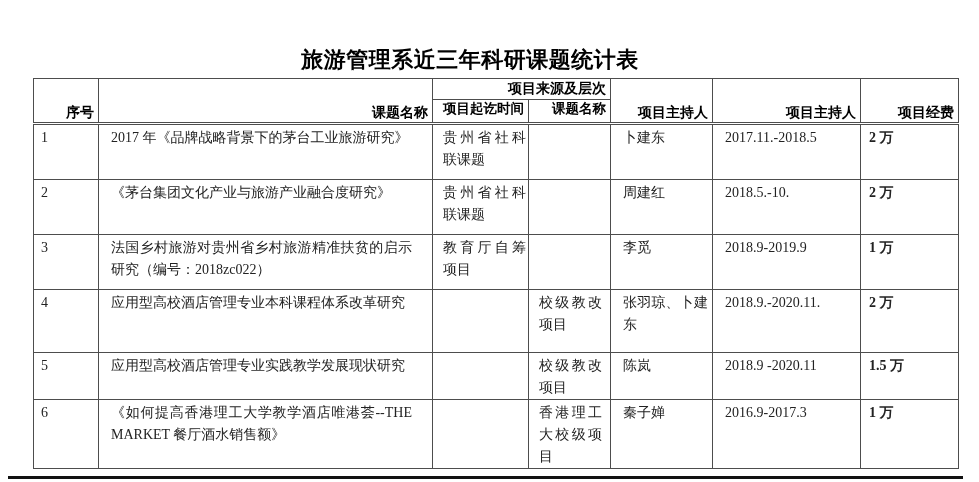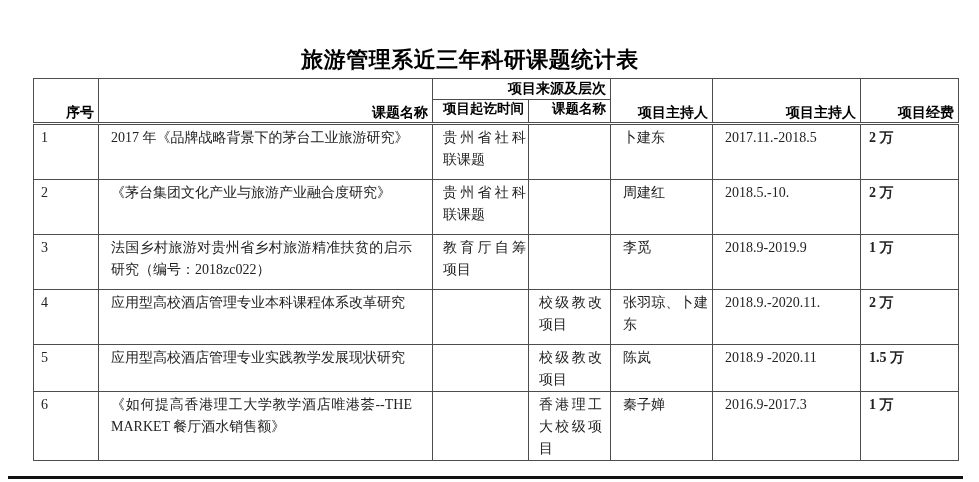--- a/index.html
+++ b/index.html
@@ -59,21 +59,21 @@
   tbody tr.r1{height:46px;}
   tbody tr.r2{height:49px;}
   tbody tr.r3{height:50px;}
   tbody tr.r4{height:51px;}
   tbody tr.r5{height:42px;}
   tbody tr.r6{height:68px;}
   td.c-no    {padding:2px 4px 0 7px;}
   td.c-name  {padding:2px 20px 0 12px;}
   td.c-prov  {padding:2px 2px 8px 10px;}
   td.c-school{padding:2px 8px 0 10px;}
-  td.c-host  {padding:2px 4px 8px 12px;}
+  td.c-host  {padding:2px 4px 16px 12px;}
   td.c-dur   {padding:2px 2px 0 12px;}
   td.c-fund  {padding:2px 2px 13px 8px;font-weight:bold;}
   .bottom-bar{
     position:absolute;
     left:8px;top:476px;
     width:955px;height:3px;
     background:#111;
   }
 </style>
 </head>

